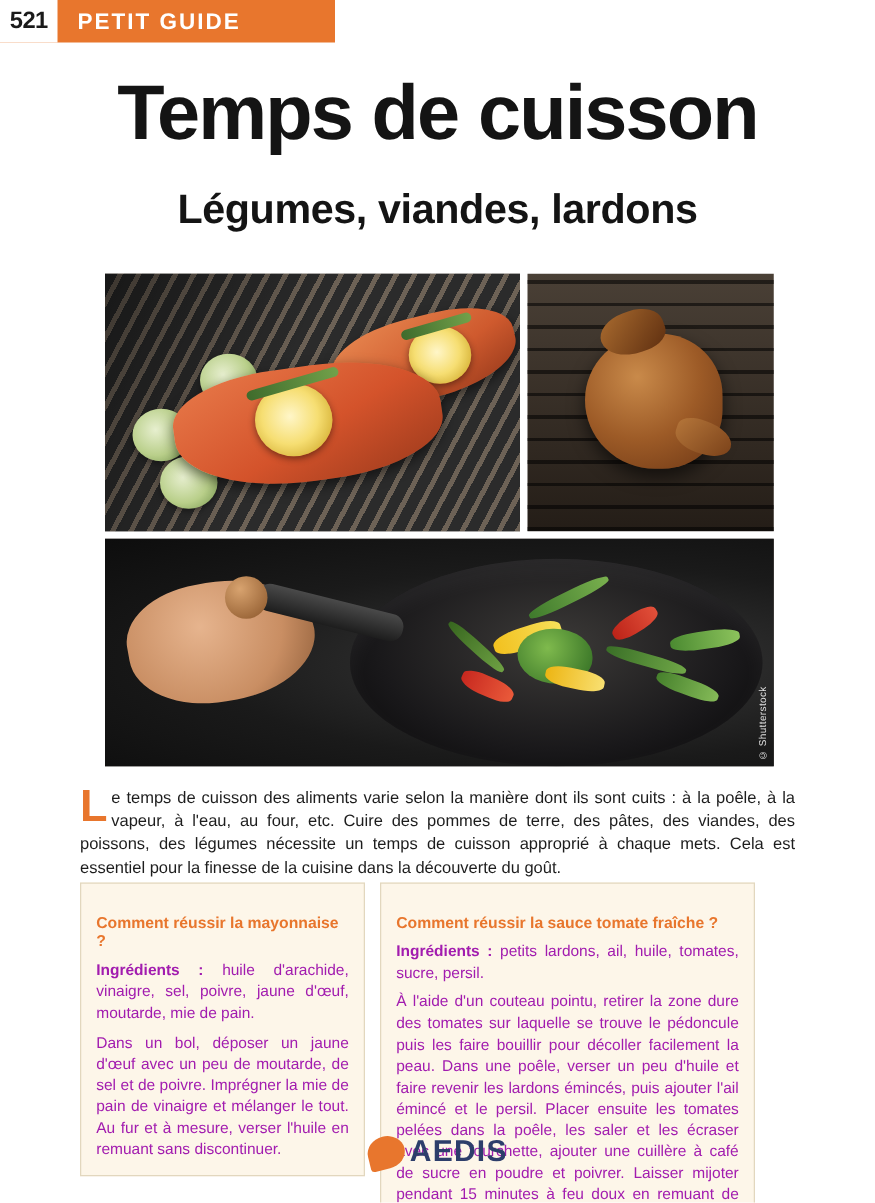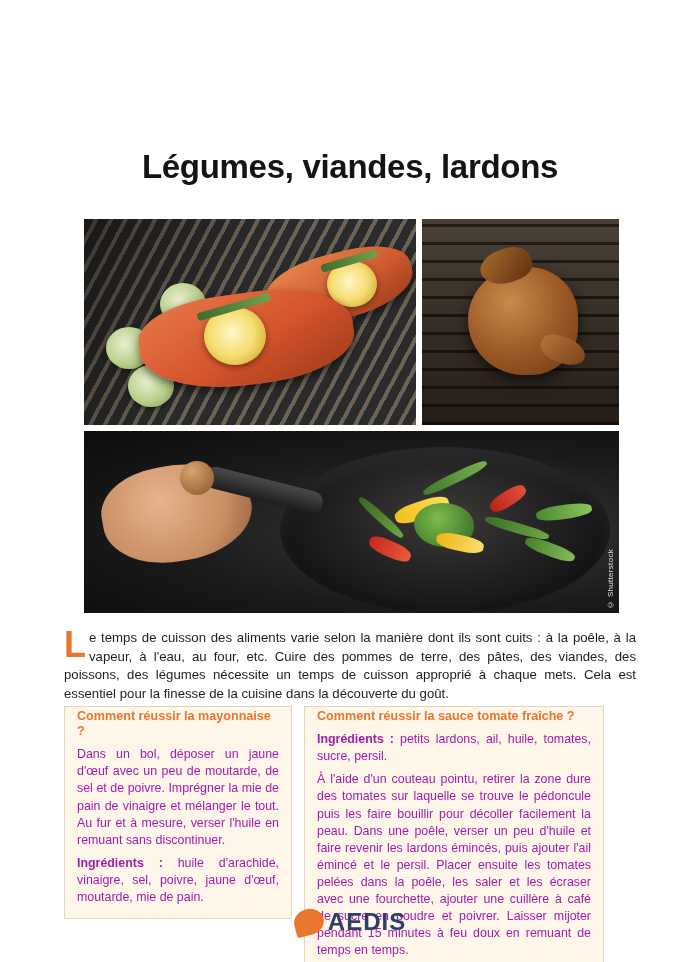--- a/index.html
+++ b/index.html
@@ -293,21 +293,21 @@
     left: 64px;
     top: 706px;
     width: 572px;
     display: flex;
     gap: 12px;
     align-items: flex-start;
   }
   .box {
     background: #fdf6e9;
     border: 1px solid #e2d7be;
-    padding: 2px 12px 12px 12px;
+    padding: 24px 12px 12px 12px;
     box-sizing: border-box;
   }
   .box-left { width: 228px; }
   .box-right { width: 300px; }
   .box-title {
     color: #e8762d;
     font-weight: bold;
     font-size: 12.6px;
     margin-bottom: 7px;
     line-height: 1.2;
@@ -349,21 +349,26 @@
     font-weight: bold;
     color: #2d3e6b;
     letter-spacing: 1px;
   }
 </style>
 </head>
 <body>
 
 <div class="page">
 
-
+  <div class="header-band">
+    <div class="page-number">521</div>
+    <div class="guide-label">PETIT GUIDE</div>
+  </div>
+
+  <div class="title-main">Temps de cuisson</div>
   <div class="title-sub">Légumes, viandes, lardons</div>
 
   <div class="photos">
     <div class="photo-row-top">
       <div class="photo photo-salmon">
         <div class="zucchini z1"></div>
         <div class="zucchini z2"></div>
         <div class="zucchini z3"></div>
         <div class="salmon-fillet2"></div>
         <div class="lemon l2"></div>
@@ -399,22 +404,22 @@
 
   <div class="intro">
     <span class="dropcap">L</span><span>e temps de cuisson des aliments varie selon la manière dont ils sont cuits : à la poêle, à la vapeur, à l'eau, au four, etc. Cuire des pommes de terre, des pâtes, des viandes, des poissons, des légumes nécessite un temps de cuisson approprié à chaque mets. Cela est essentiel pour la finesse de la cuisine dans la découverte du goût.</span>
   </div>
 
   <div class="boxes">
 
     <div class="box box-left">
       <div class="box-title">Comment réussir la mayonnaise ?</div>
       <div class="box-body">
+        <p><span class="ing-label">Ingrédients :</span><span> huile d'arachide, vinaigre, sel, poivre, jaune d'œuf, moutarde, mie de pain.</span></p>
         <p>Dans un bol, déposer un jaune d'œuf avec un peu de moutarde, de sel et de poivre. Imprégner la mie de pain de vinaigre et mélanger le tout. Au fur et à mesure, verser l'huile en remuant sans discontinuer.</p>
-        <p><span class="ing-label">Ingrédients :</span><span> huile d'arachide, vinaigre, sel, poivre, jaune d'œuf, moutarde, mie de pain.</span></p>
       </div>
     </div>
 
     <div class="box box-right">
       <div class="box-title">Comment réussir la sauce tomate fraîche ?</div>
       <div class="box-body">
         <p><span class="ing-label">Ingrédients :</span><span> petits lardons, ail, huile, tomates, sucre, persil.</span></p>
         <p>À l'aide d'un couteau pointu, retirer la zone dure des tomates sur laquelle se trouve le pédoncule puis les faire bouillir pour décoller facilement la peau. Dans une poêle, verser un peu d'huile et faire revenir les lardons émincés, puis ajouter l'ail émincé et le persil. Placer ensuite les tomates pelées dans la poêle, les saler et les écraser avec une fourchette, ajouter une cuillère à café de sucre en poudre et poivrer. Laisser mijoter pendant 15 minutes à feu doux en remuant de temps en temps.</p>
       </div>
     </div>

